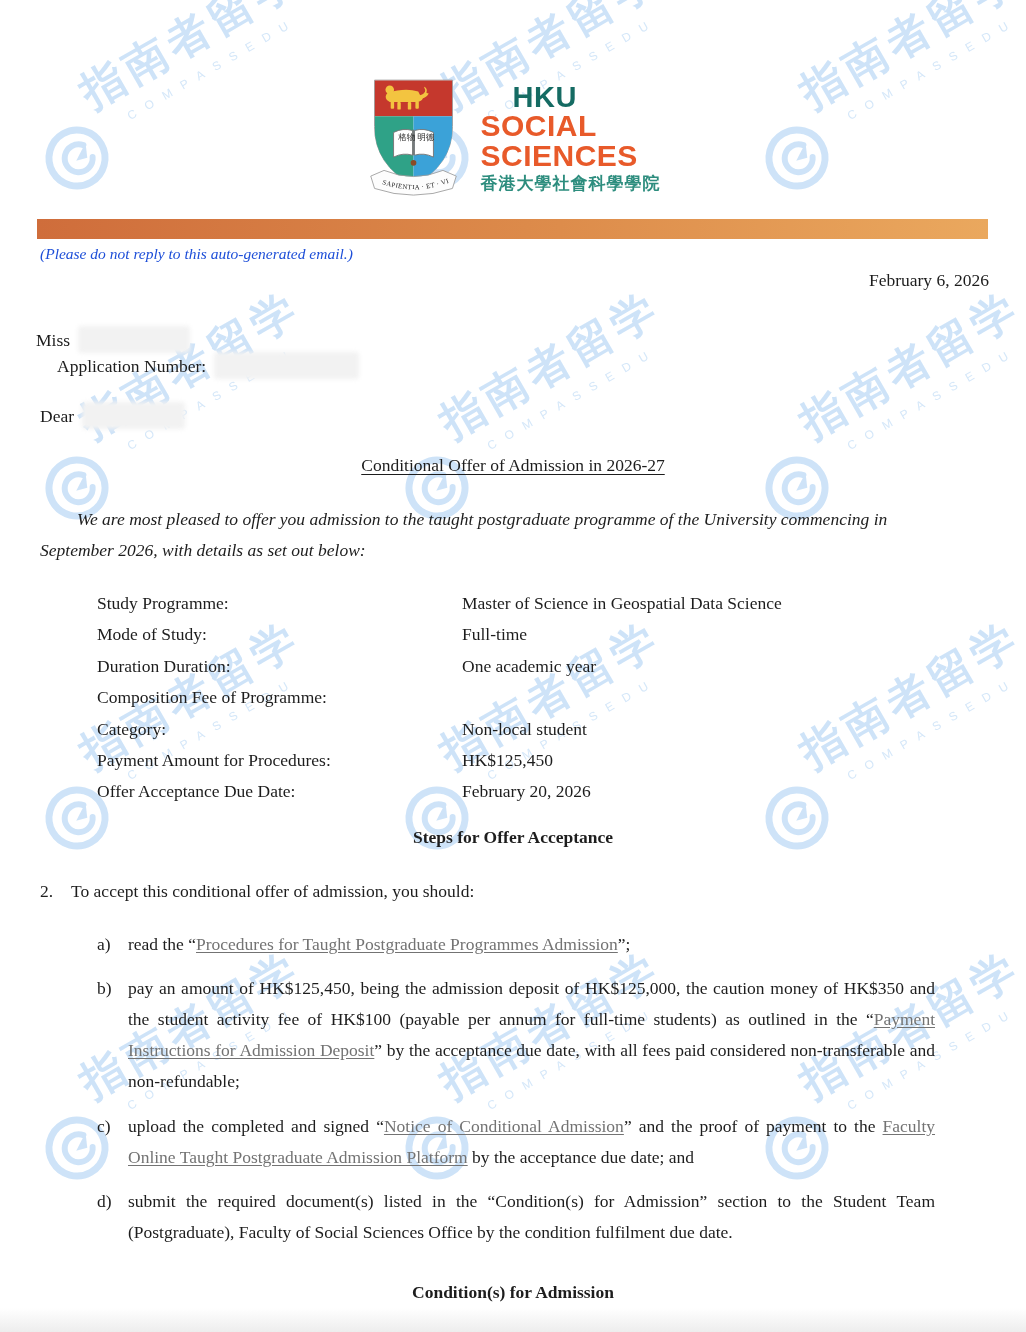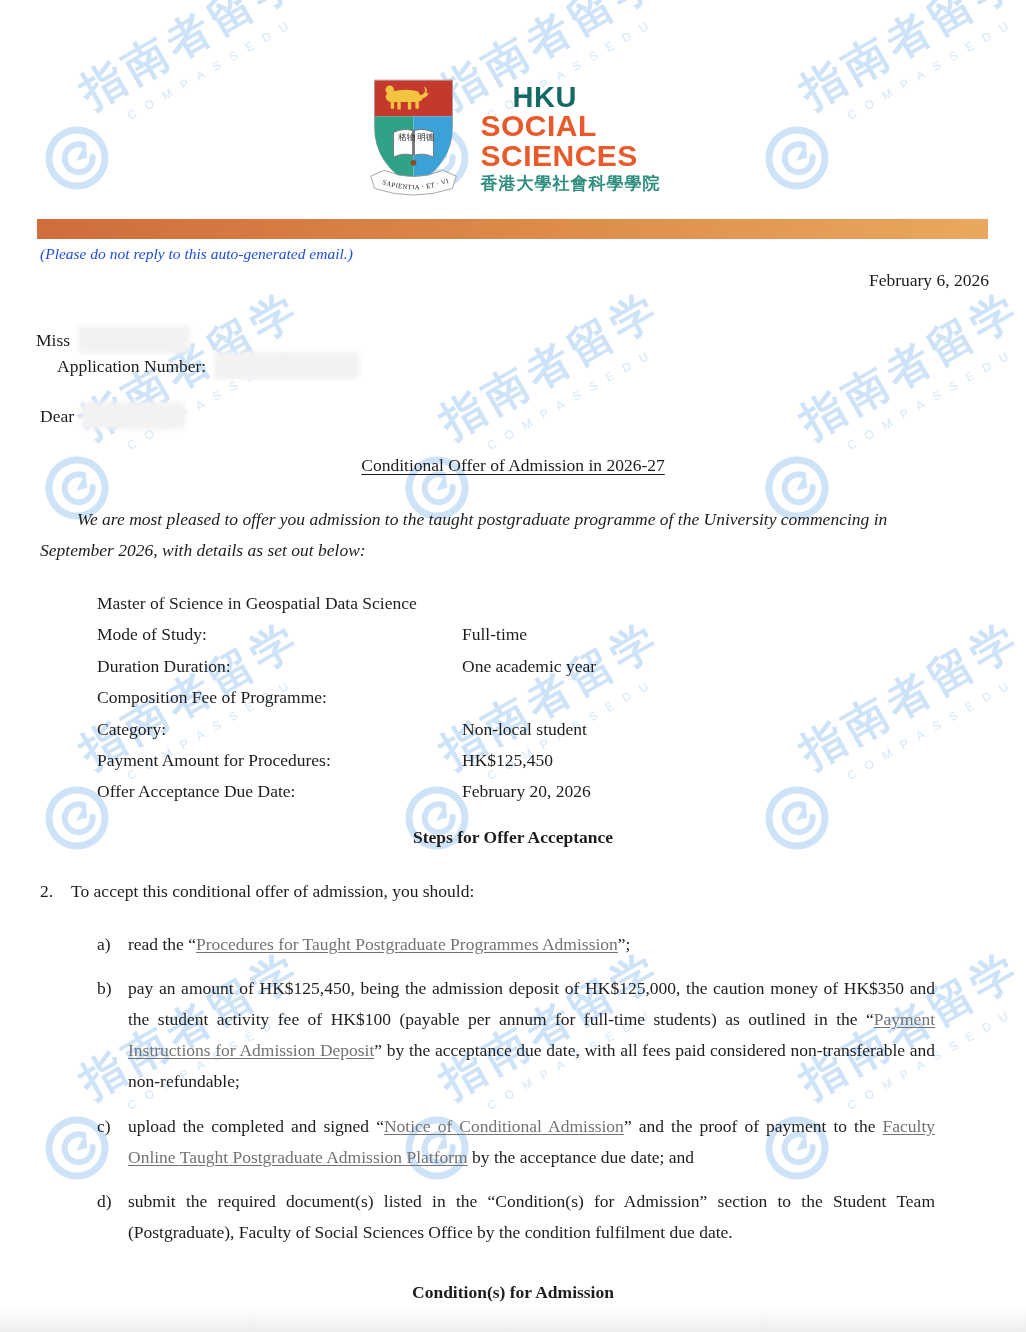--- a/index.html
+++ b/index.html
@@ -262,20 +262,21 @@
     <div class="abs recip line-dear">
       <span>Dear</span><span class="redact r-dear"></span>
     </div>
 
     <div class="abs title">Conditional Offer of Admission in 2026-27</div>
 
     <div class="abs intro">We are most pleased to offer you admission to the taught postgraduate programme of the University commencing in September 2026, with details as set out below:</div>
 
     <div class="abs details" id="details">
         <div class="detail-row">
+          <span class="detail-label">Study Programme:</span>
           <span class="detail-value">Master of Science in Geospatial Data Science</span>
         </div>
         <div class="detail-row">
           <span class="detail-label">Mode of Study:</span>
           <span class="detail-value">Full-time</span>
         </div>
         <div class="detail-row">
           <span class="detail-label">Duration Duration:</span>
           <span class="detail-value">One academic year</span>
         </div>

